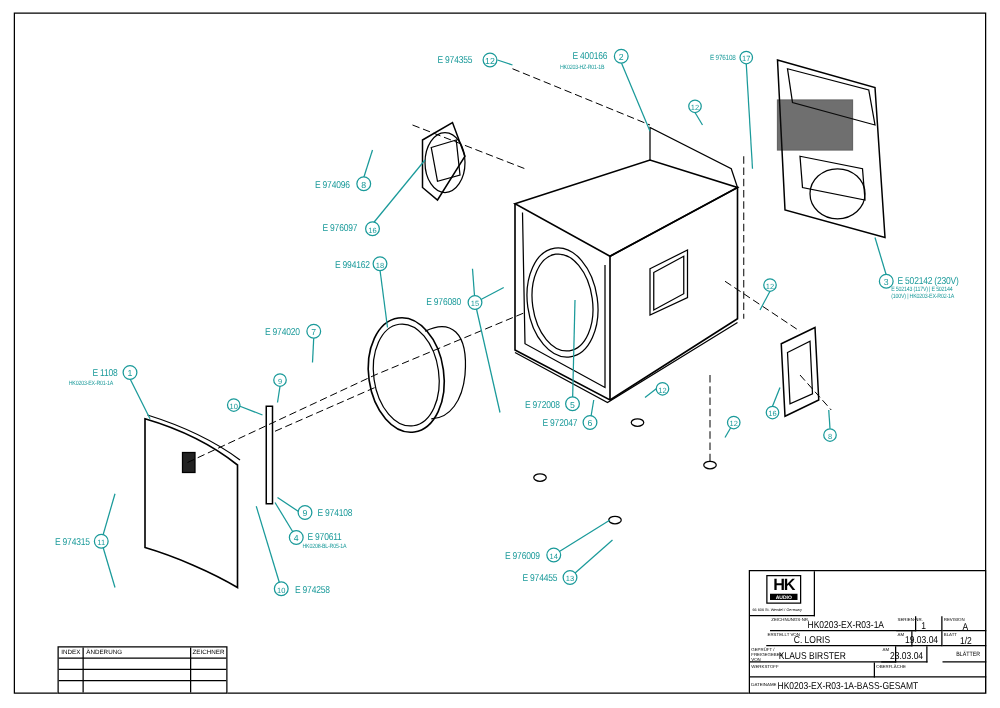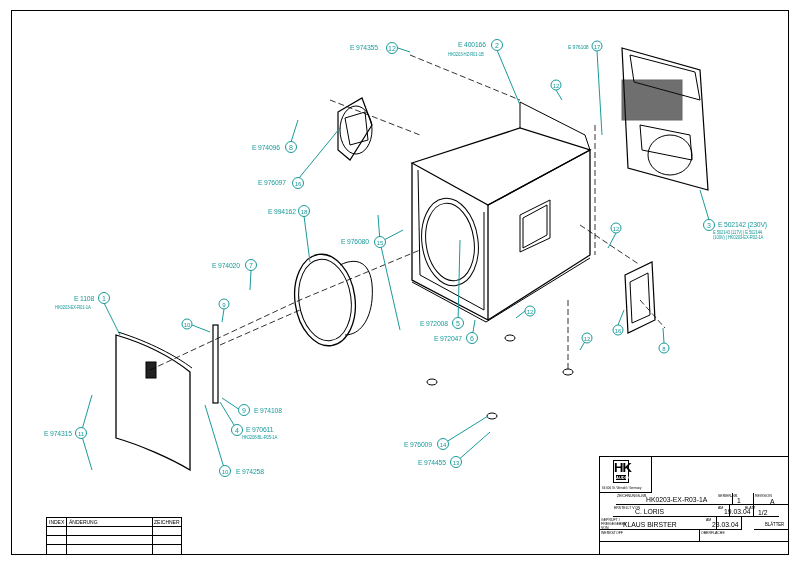--- a/index.html
+++ b/index.html
@@ -214,21 +214,21 @@
     </div>
     <div class="row" style="top:9px"></div>
     <div class="row" style="top:18px"></div>
     <div class="row" style="top:27px;border-bottom:none"></div>
     <div class="vl" style="left:19px"></div>
     <div class="vl" style="left:105px"></div>
   </div>
 
   <div class="tb">
     <div class="cell" style="left:0;top:0;width:52px;height:36px">
-      <div style="position:absolute;left:13px;top:3px;width:16px;height:23px;border:1.5px solid #000;box-sizing:border-box;text-align:center">
+      <div style="position:absolute;left:13px;top:3px;width:28px;height:23px;border:1.5px solid #000;box-sizing:border-box;text-align:center">
         <div style="font-size:13px;font-weight:bold;line-height:14px;letter-spacing:-1px">HK</div>
         <div style="font-size:4px;font-weight:bold;line-height:5px;background:#000;color:#fff;margin:0 2px">AUDIO</div>
       </div>
       <div style="position:absolute;left:2px;top:29px;font-size:3px;white-space:nowrap">66 606 St. Wendel / Germany</div>
     </div>
     <div class="cell" style="left:16px;top:36px;width:117px;height:12px">
       <span class="tiny">ZEICHNUNGS-NR.</span>
       <div class="val" style="left:30px;top:2px">HK0203-EX-R03-1A</div>
     </div>
     <div class="cell" style="left:117px;top:36px;width:37px;height:12px">
@@ -240,35 +240,39 @@
       <div class="val" style="left:16px;top:4px">A</div>
     </div>
     <div class="cell" style="left:13px;top:48px;width:117px;height:12px">
       <span class="tiny">ERSTELLT VON</span>
       <div class="val" style="left:22px;top:2px">C. LORIS</div>
     </div>
     <div class="cell" style="left:117px;top:48px;width:37px;height:12px">
       <span class="tiny">AM</span>
       <div class="val" style="left:7px;top:2px">19.03.04</div>
     </div>
-    <div class="cell" style="left:144px;top:48px;width:35px;height:12px;border-right:none">
+    <div class="cell" style="left:154px;top:48px;width:35px;height:12px;border-right:none">
       <span class="tiny">BLATT</span>
       <div class="val" style="left:14px;top:3px">1/2</div>
     </div>
     <div class="cell" style="left:0;top:60px;width:117px;height:13px">
       <span class="tiny" style="width:22px;white-space:normal">GEPRÜFT / FREIGEGEBEN VON</span>
       <div class="val" style="left:23px;top:3px">KLAUS BIRSTER</div>
     </div>
     <div class="cell" style="left:105px;top:60px;width:37px;height:13px">
       <span class="tiny">AM</span>
       <div class="val" style="left:7px;top:3px">23.03.04</div>
     </div>
     <div class="cell" style="left:154px;top:60px;width:35px;height:13px;border-right:none">
       <div class="val" style="left:11px;top:4px;font-size:5px">BLÄTTER</div>
     </div>
     <div class="cell" style="left:0;top:73px;width:100px;height:12px">
       <span class="tiny">WERKSTOFF</span>
     </div>
     <div class="cell" style="left:100px;top:73px;width:89px;height:12px;border-right:none">
       <span class="tiny">OBERFLÄCHE</span>
     </div>
+    <div class="cell" style="left:0;top:85px;width:189px;height:13px;border-right:none;border-bottom:none">
+      <span class="tiny" style="top:4px">DATEINAME</span>
+      <div class="val" style="left:22px;top:2px">HK0203-EX-R03-1A-BASS-GESAMT</div>
+    </div>
   </div>
 </div>
 
 </body></html>

